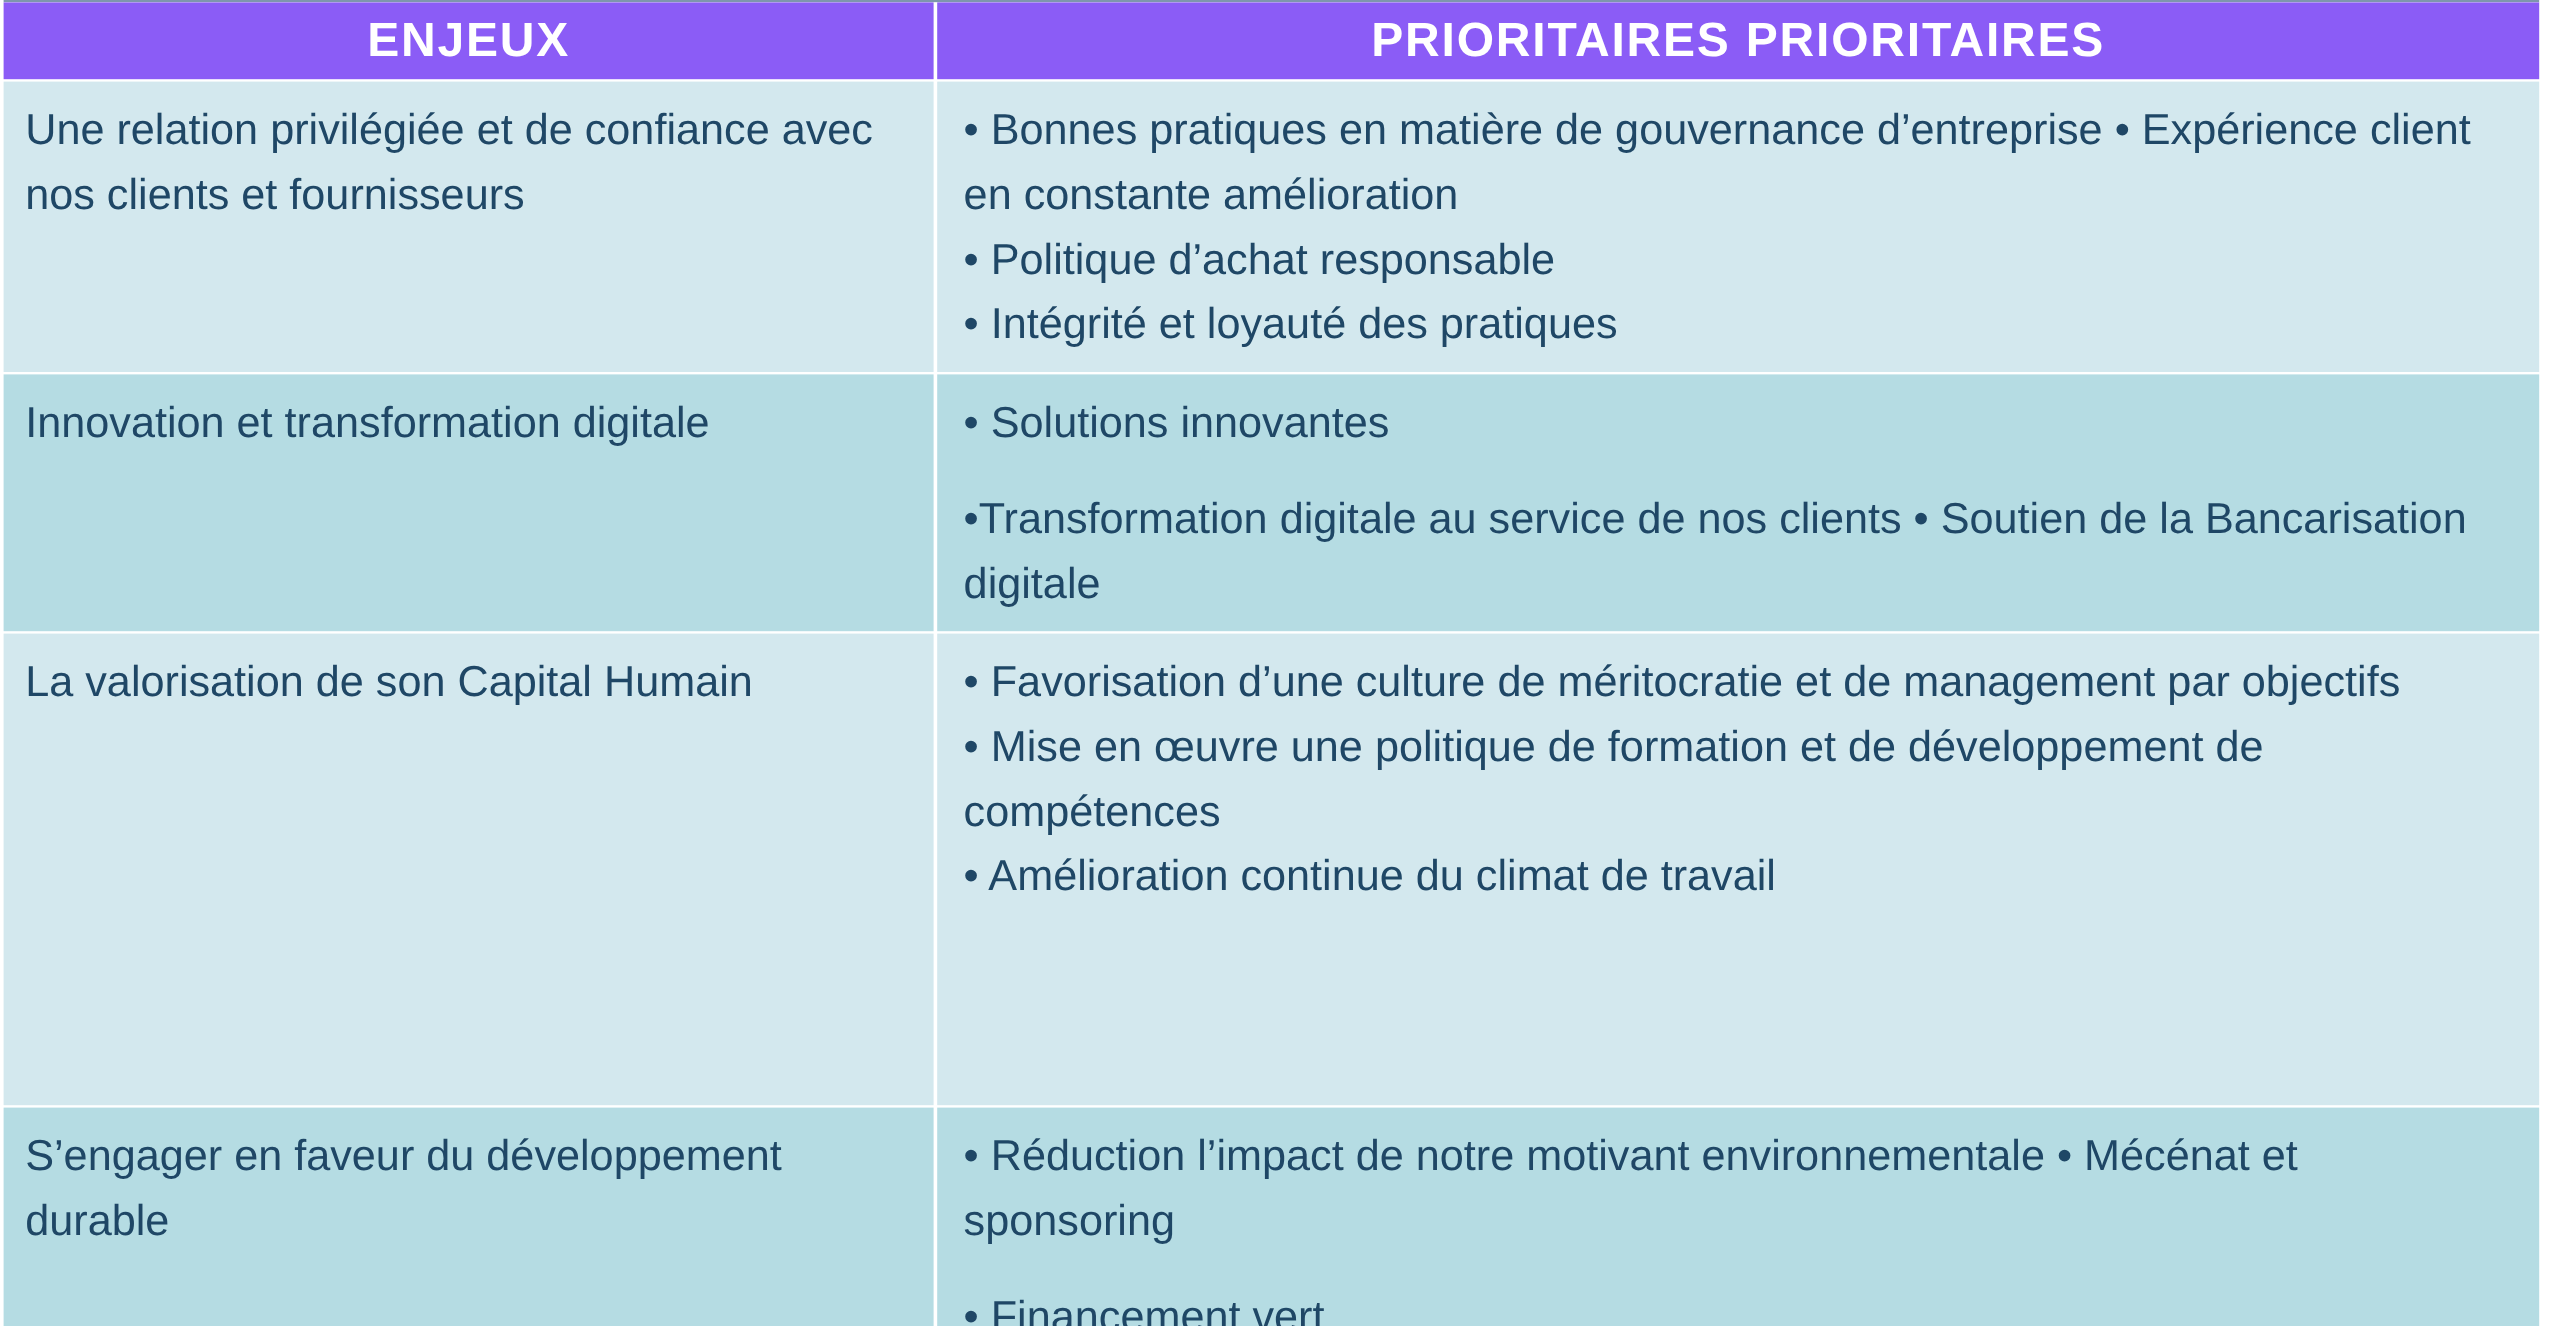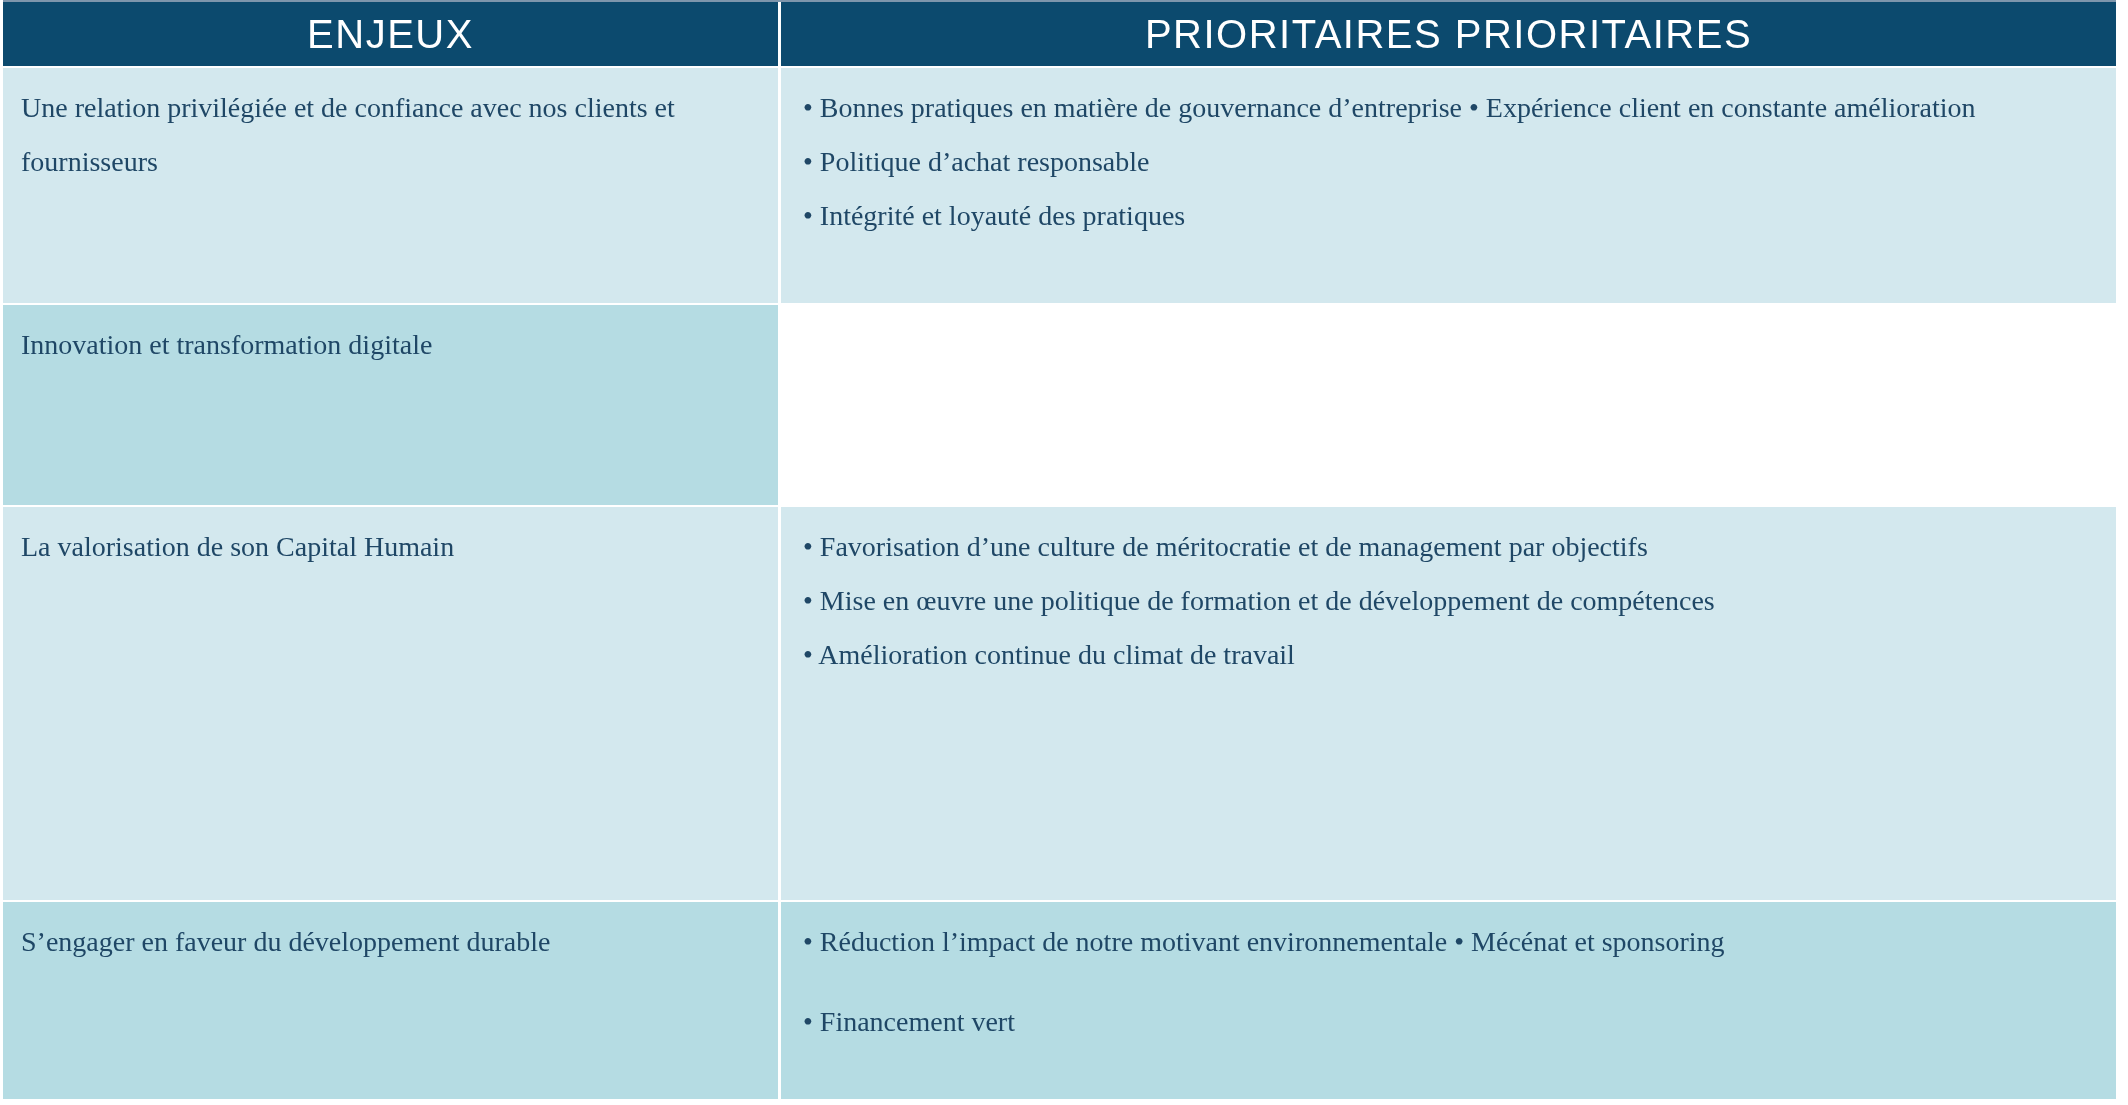--- a/index.html
+++ b/index.html
@@ -22,46 +22,45 @@
     border-top: 2px solid #7e96ac;
     background: #ffffff;
   }
   .header-row {
     display: flex;
     gap: 3px;
     margin-bottom: 2px;
     background: #ffffff;
   }
   .hcell {
-    background: #0c4a6e;
+    background: #8b5cf6;
     color: #ffffff;
-    font-weight: 400;
+    font-weight: 700;
     font-size: 40px;
     letter-spacing: 1.5px;
     height: 64px;
     display: flex;
     align-items: center;
     justify-content: center;
     white-space: nowrap;
   }
   .hcell.left { width: 775px; flex: none; }
   .hcell.right { flex: 1; }
   .row {
     display: flex;
     gap: 3px;
     background: #ffffff;
   }
   .row + .row { margin-top: 2px; }
   .cell {
     color: #1f4766;
-    font-size: 28px;
+    font-size: 36px;
     line-height: 54px;
     padding: 13px 20px 13px 18px;
     box-sizing: border-box;
-    font-family: Liberation Serif, serif;
   }
   .cell.left  { width: 775px; flex: none; }
   .cell.right { flex: 1; padding-left: 22px; padding-right: 16px; }
   #rows .row:nth-child(odd)  .cell { background: #d3e8ee; }
   #rows .row:nth-child(even) .cell { background: #b5dce3; }
   #rows .row:nth-child(1) .cell { min-height: 235px; }
   #rows .row:nth-child(2) .cell { min-height: 200px; }
   #rows .row:nth-child(3) .cell { min-height: 393px; }
   #rows .row:nth-child(4) .cell { min-height: 197px; }
   .cell p { margin: 0; }
@@ -83,20 +82,24 @@
         <div class="cell right">
           <p>• Bonnes pratiques en matière de gouvernance d’entreprise • Expérience client en constante amélioration</p>
           <p>• Politique d’achat responsable</p>
           <p>• Intégrité et loyauté des pratiques</p>
         </div>
       </div>
       <div class="row">
         <div class="cell left">
           <p>Innovation et transformation digitale</p>
         </div>
+        <div class="cell right">
+          <p>• Solutions innovantes</p>
+          <p class="gap">•Transformation digitale au service de nos clients • Soutien de la Bancarisation digitale</p>
+        </div>
       </div>
       <div class="row">
         <div class="cell left">
           <p>La valorisation de son Capital Humain</p>
         </div>
         <div class="cell right">
           <p>• Favorisation d’une culture de méritocratie et de management par objectifs</p>
           <p>• Mise en œuvre une politique de formation et de développement de compétences</p>
           <p>• Amélioration continue du climat de travail</p>
         </div>

